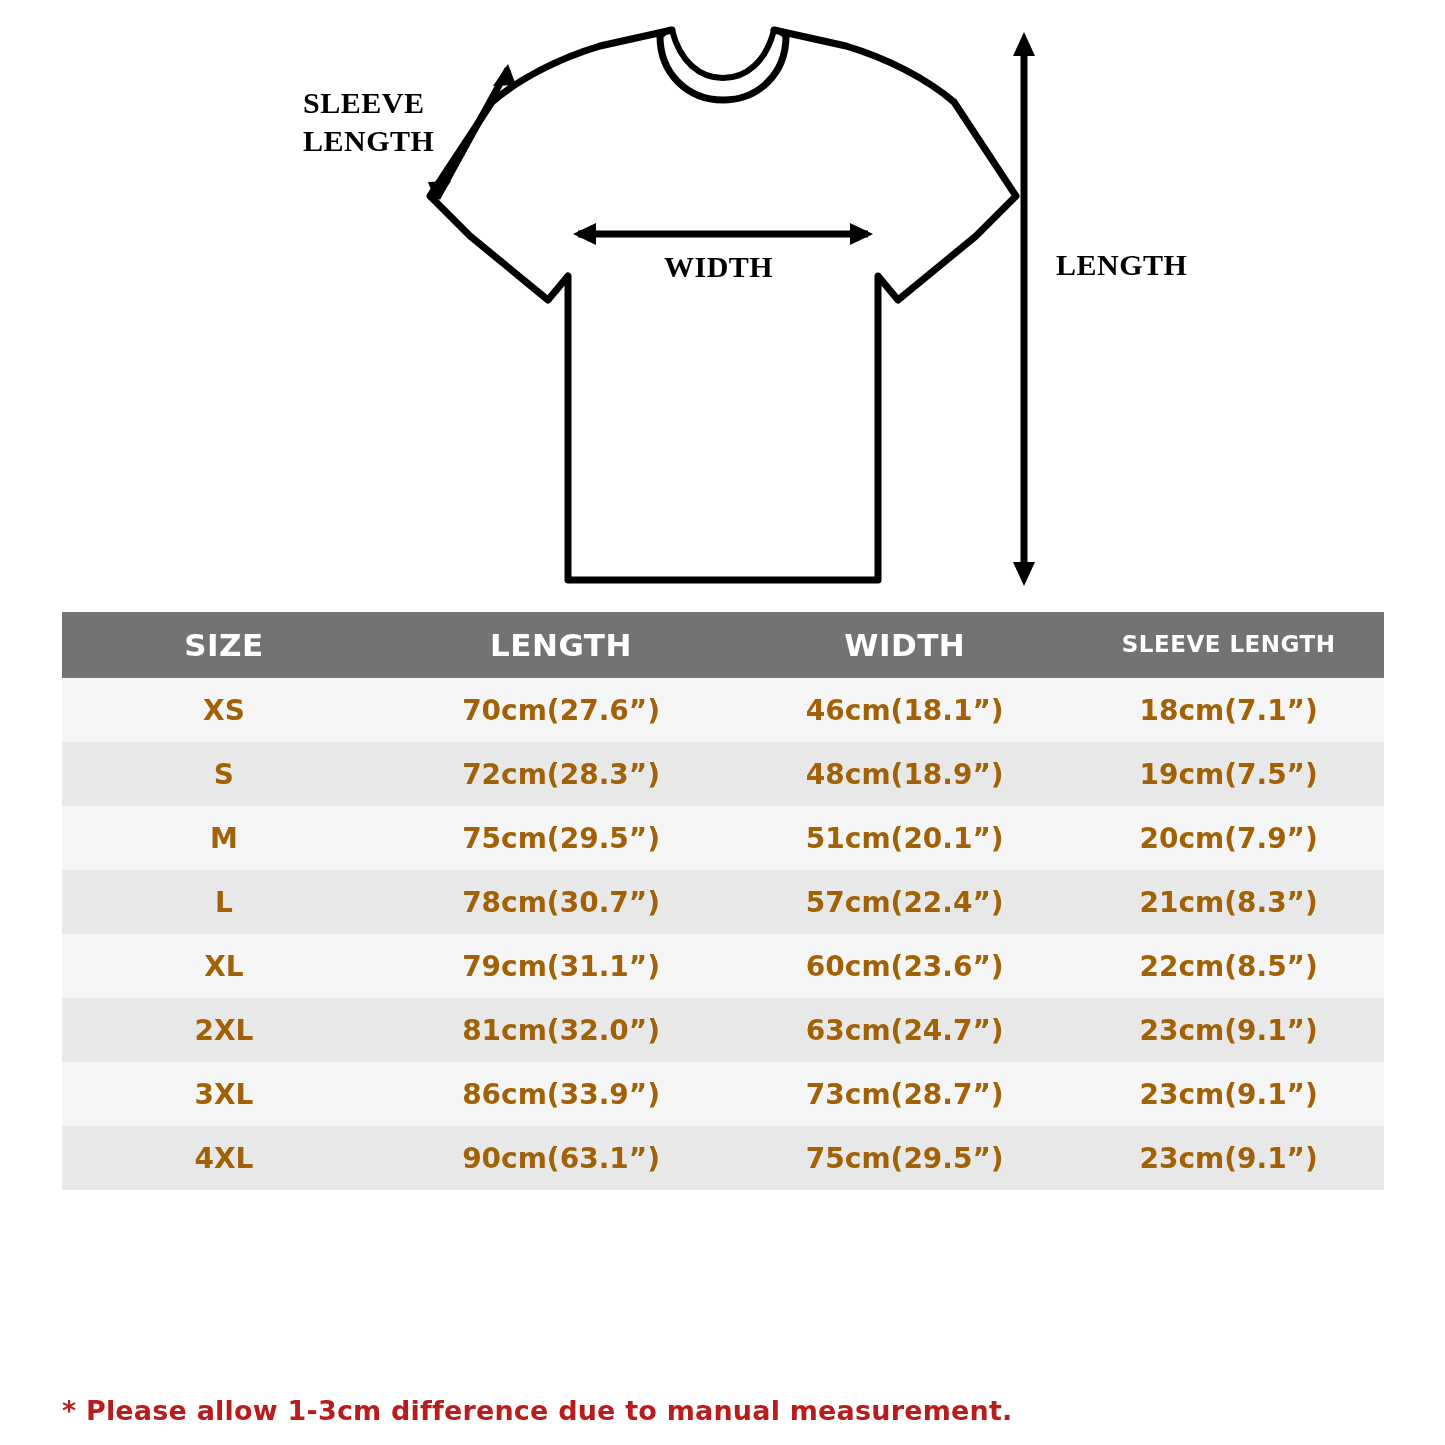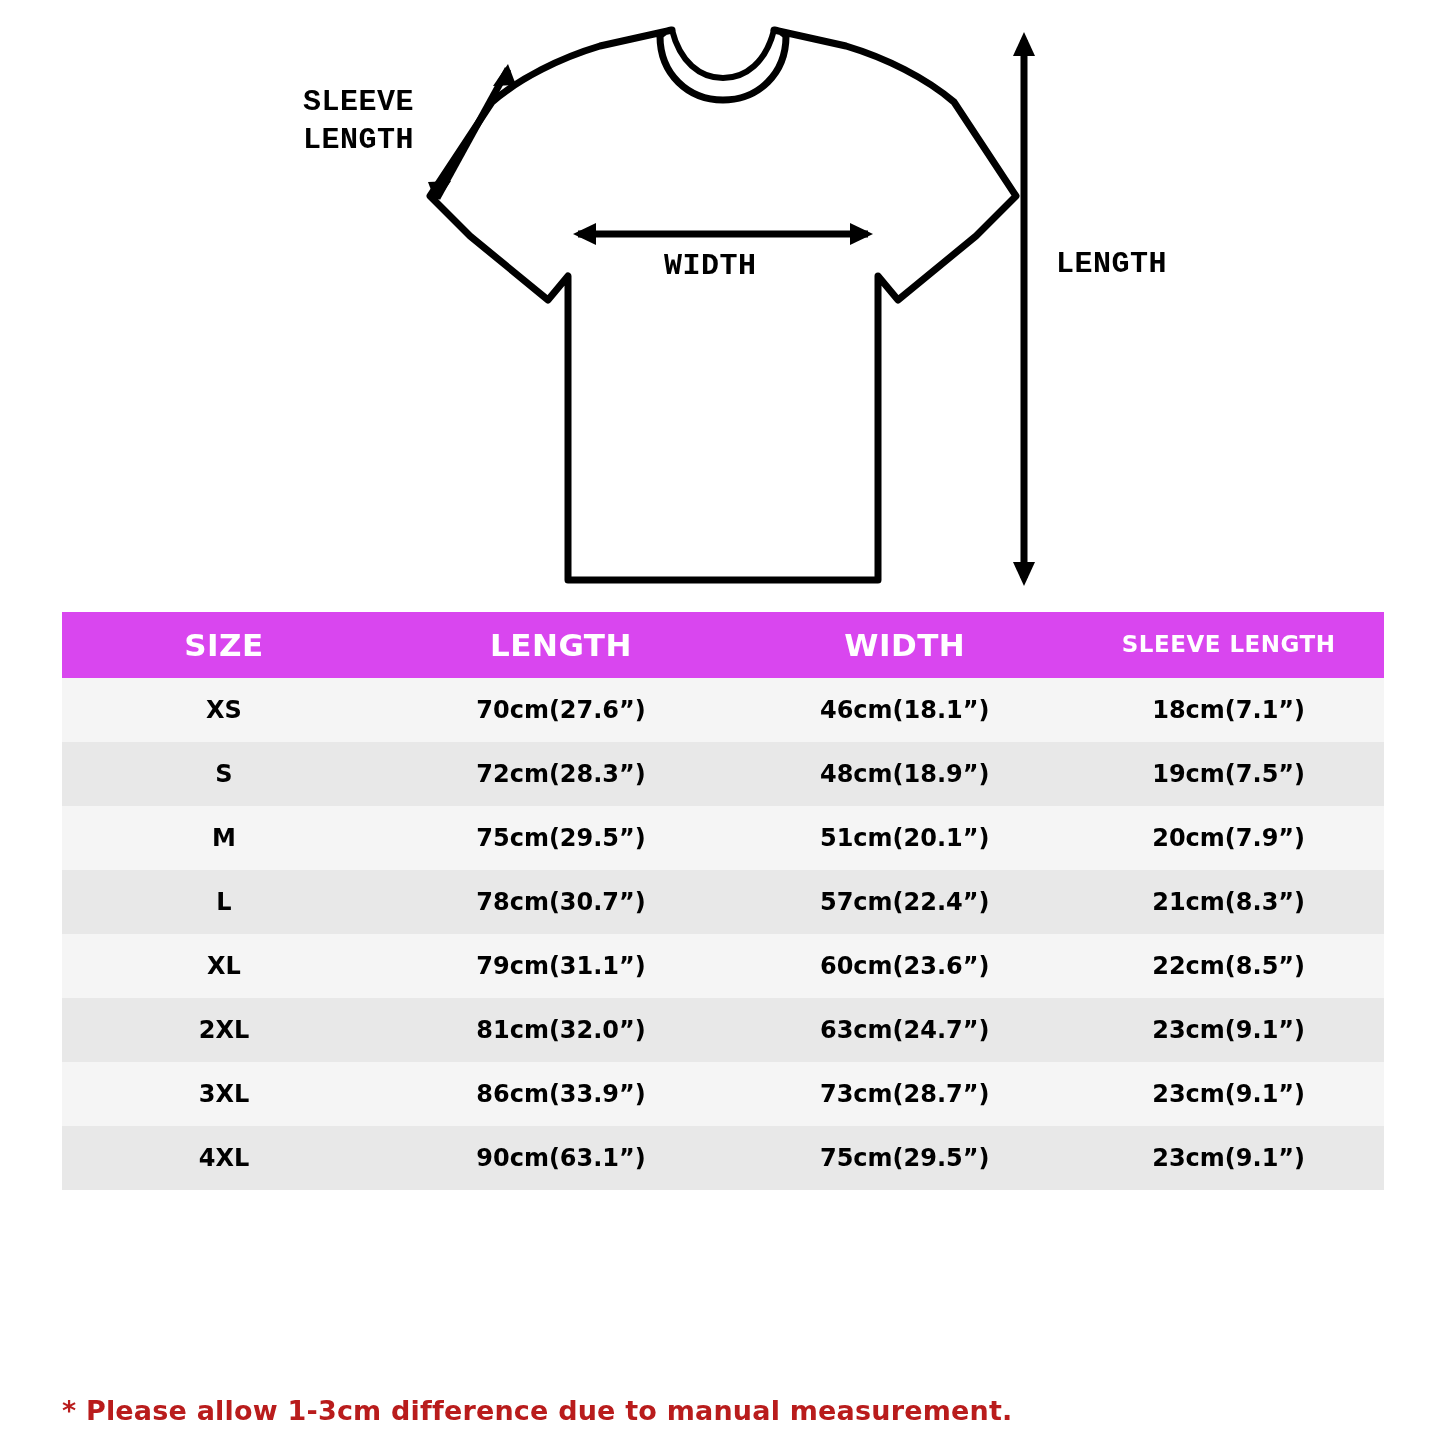--- a/index.html
+++ b/index.html
@@ -27,21 +27,21 @@
     left: 0;
     top: 0;
     width: 1445px;
     height: 600px;
   }
   #diagram svg {
     display: block;
   }
   .diagram-label {
     position: absolute;
-    font-family: Liberation Mono, monospace;
+    font-family: Liberation Serif, serif;
     font-weight: bold;
     font-size: 30px;
     letter-spacing: 0.5px;
     color: #000;
     line-height: 1.25;
     white-space: pre-line;
   }
   #label-sleeve {
     left: 303px;
     top: 84px;
@@ -64,36 +64,36 @@
     width: 1322px;
     border-collapse: collapse;
     table-layout: fixed;
   }
   #size-table th, #size-table td {
     text-align: center;
     font-family: "DejaVu Sans", sans-serif;
     font-weight: bold;
   }
   #size-table thead th {
-    background: #d946ef;
+    background: #737373;
     color: #ffffff;
     height: 66px;
     font-size: 31px;
     letter-spacing: 0.5px;
     padding: 0;
     vertical-align: middle;
   }
   #size-table thead th.two-line {
     font-size: 23px;
     line-height: 1.12;
   }
   #size-table tbody td {
     height: 64px;
-    font-size: 24px;
-    color: #000000;
+    font-size: 28px;
+    color: #a16207;
     padding: 0;
     vertical-align: middle;
   }
   #size-table tbody tr:nth-child(odd) td {
     background: #f5f5f5;
   }
   #size-table tbody tr:nth-child(even) td {
     background: #e8e8e8;
   }
   .col-size  { width: 24.5%; }

